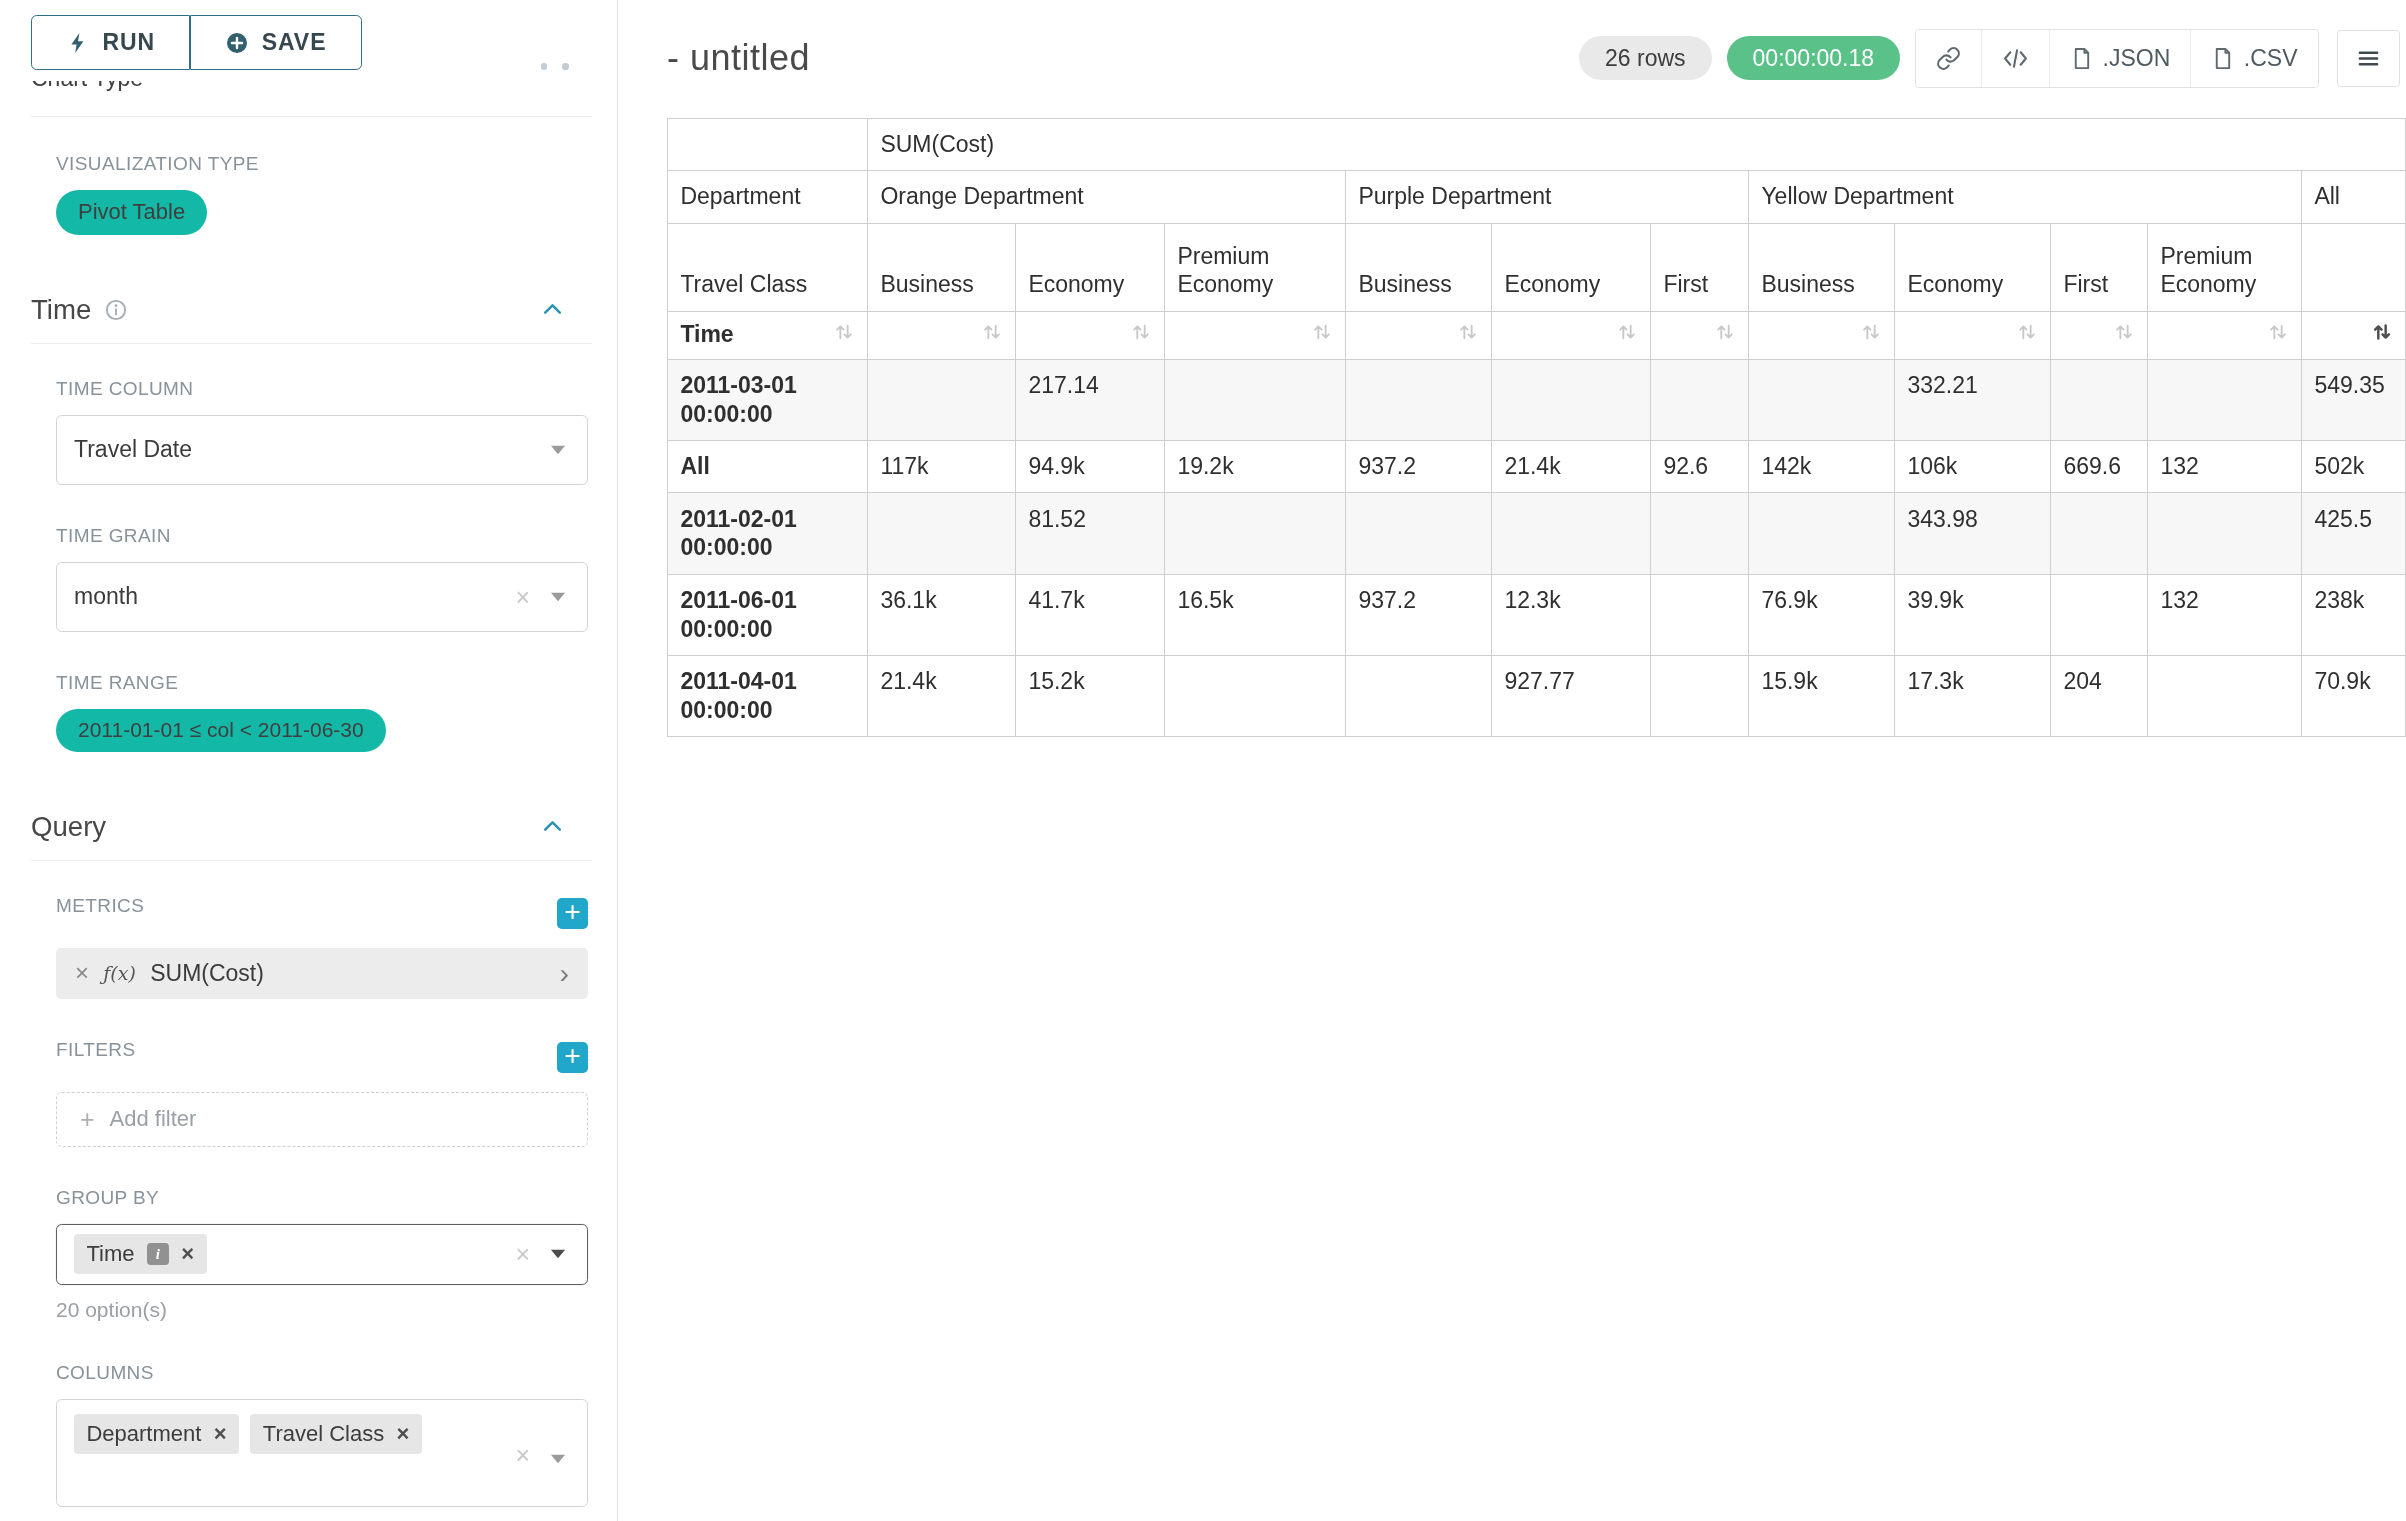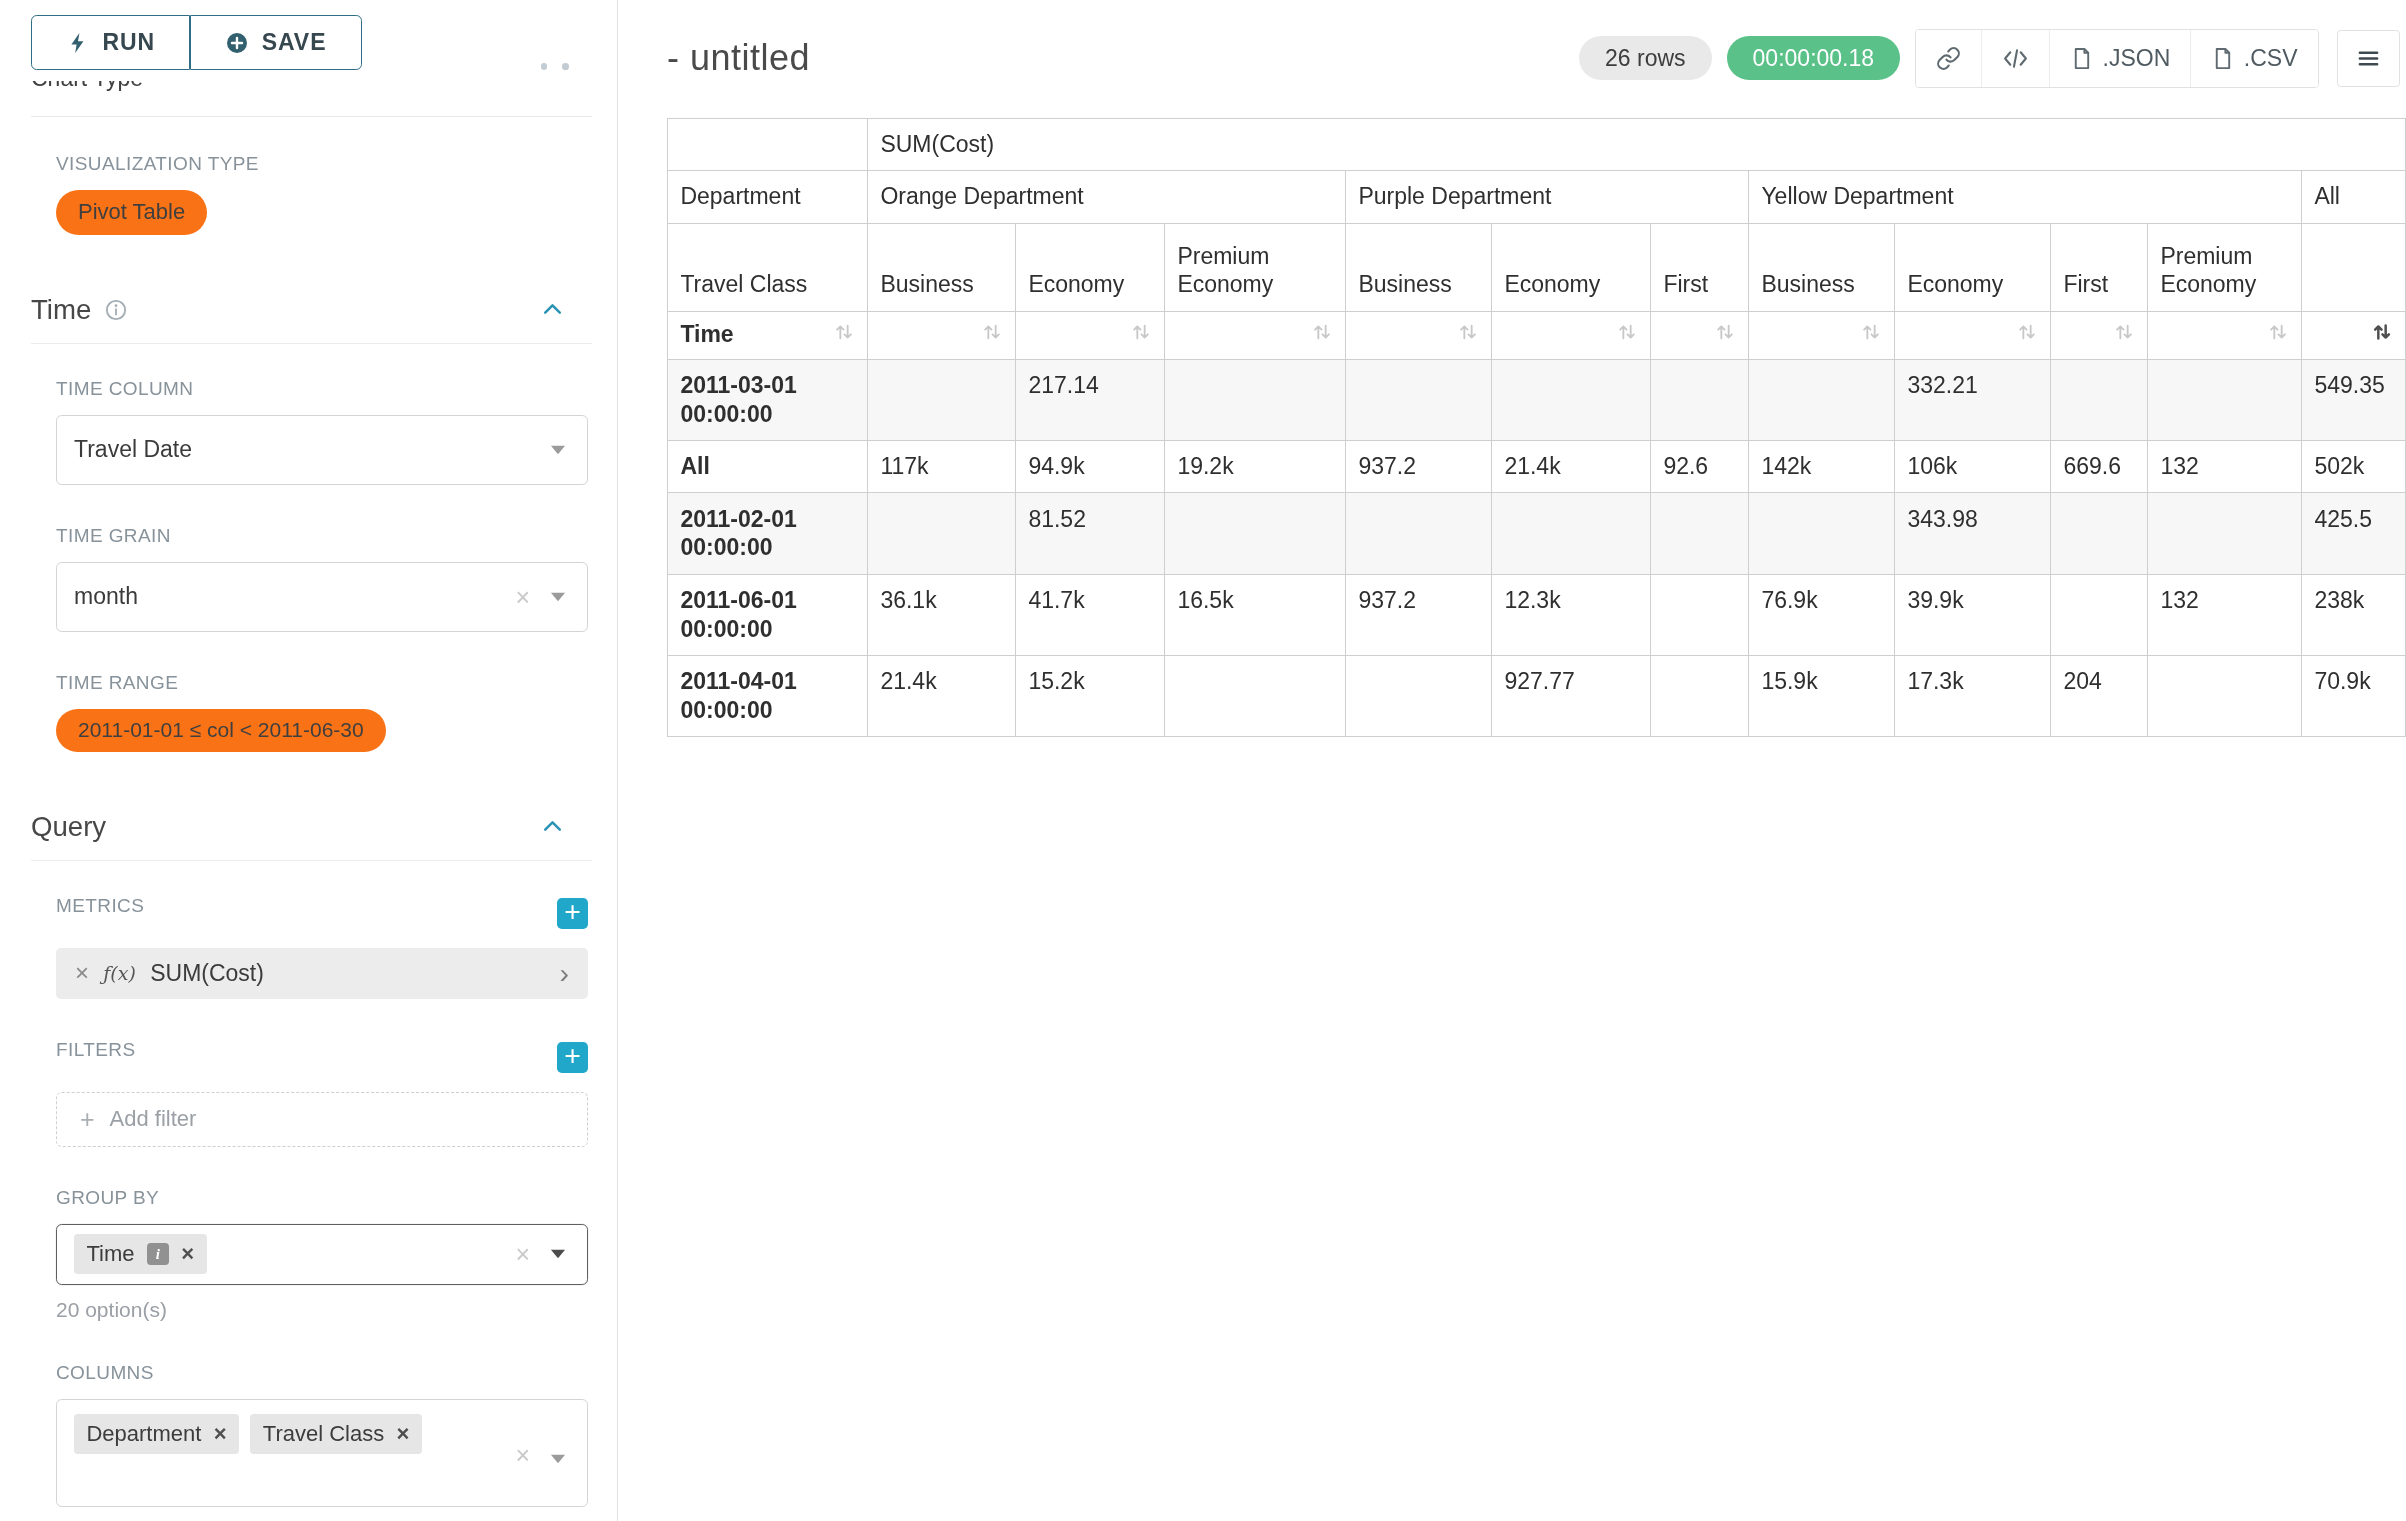--- a/index.html
+++ b/index.html
@@ -13,21 +13,21 @@
 .btn.run{border-radius:5.7px 0 0 5.7px;border-right-width:1px}
 .btn.save{border-radius:0 5.7px 5.7px 0;border-left-width:1px}
 .cut-heading{height:28.5px;overflow:hidden;position:relative;margin:11.4px 0 0 0}
 .cut-heading span{position:absolute;top:-16px;left:0;font-size:23px;color:#404040}
 .dots{position:absolute;top:63px;right:48px;display:flex;gap:15px}
 .dots i{width:6.7px;height:6.7px;border-radius:50%;background:#c3ccd2}
 .divider{border:none;border-top:1px solid #e9e9e9;margin:5.7px 0 0 0;width:561px}
 .controls{margin-left:25px;width:532px}
 .ctl-label{font-size:19px;color:#87929a;letter-spacing:0.4px}
 .label-row{display:flex;align-items:center;justify-content:space-between}
-.pill{display:inline-block;background:#f97316;border-radius:25px;padding:9.5px 22px;font-size:22px;color:#3f3f3f}
+.pill{display:inline-block;background:#14b8a6;border-radius:25px;padding:9.5px 22px;font-size:22px;color:#3f3f3f}
 .section-hd{display:flex;align-items:center;margin:59px 0 0 0;padding:0 27px 17px 0;border-bottom:1px solid #ececec;width:561px}
 .section-hd .t{font-size:27.6px;color:#474747}
 .section-hd .inf{margin-left:13.3px;display:flex}
 .section-hd .car{margin-left:auto;display:flex}
 .ctl{margin-top:40px}
 .ctl .ctl-label{display:block;margin-bottom:15px}
 .select{position:relative;border:1px solid #d4d4d4;border-radius:5.7px;height:70px;display:flex;align-items:center;padding:0 91px 0 17px;font-size:23px;color:#3b3b3b;background:#fff}
 .select .clear{position:absolute;right:57px;top:50%;transform:translateY(-50%);color:#c9c9c9;font-size:25px;line-height:1;cursor:pointer}
 .select .caret{position:absolute;right:21px;top:50%;transform:translateY(-50%);display:flex;cursor:pointer}
 .select.focused{border:1.9px solid #5f5f5f;height:61px;box-shadow:0 0 0 1px rgba(0,0,0,.04)}

